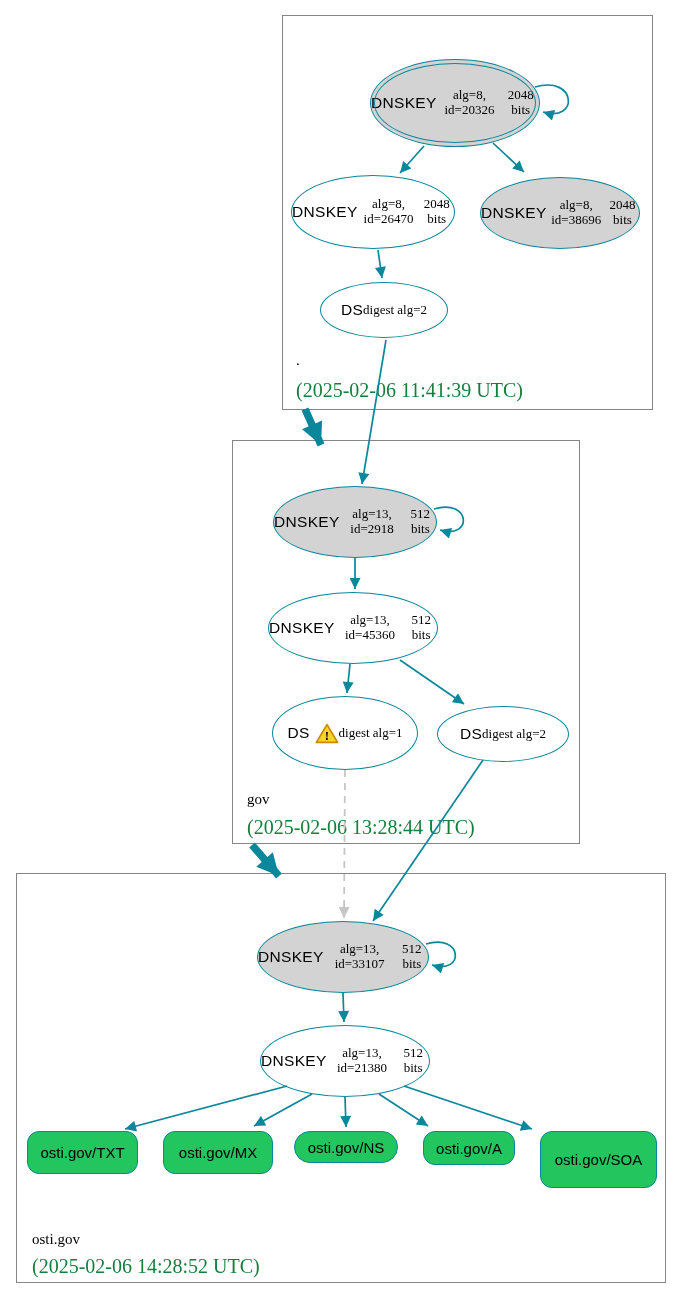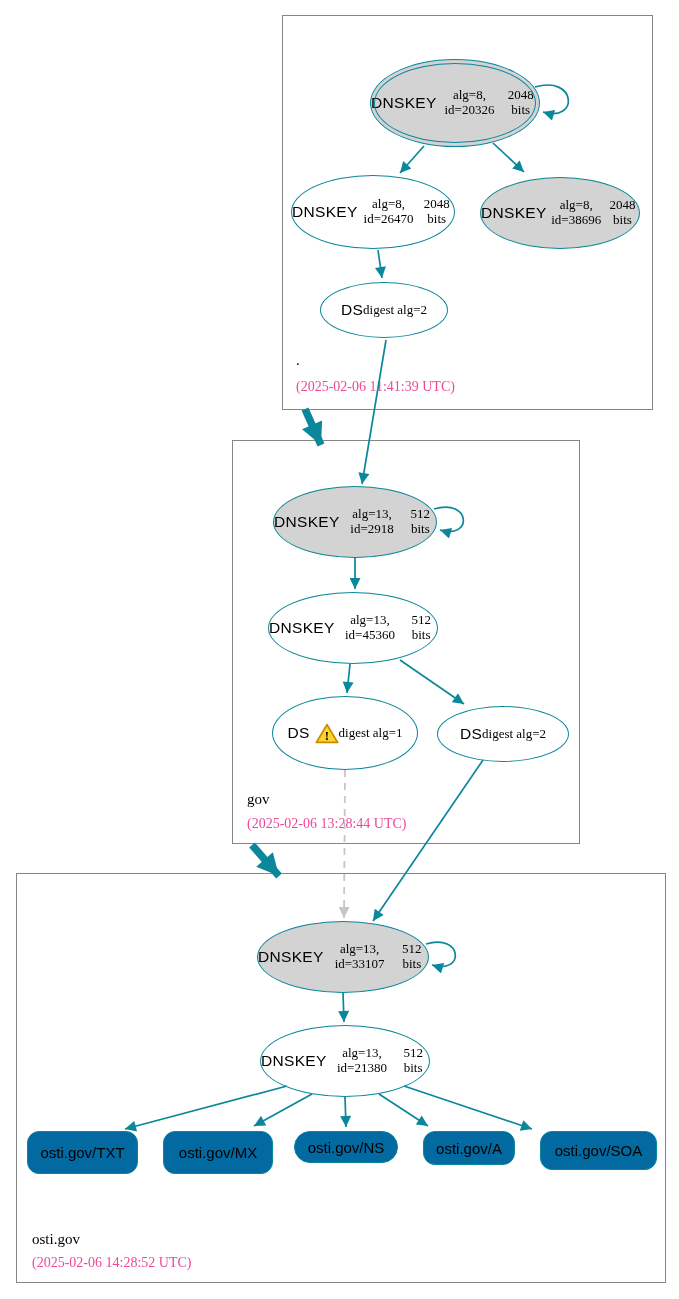--- a/index.html
+++ b/index.html
@@ -3,33 +3,33 @@
 <meta charset="utf-8">
 <style>
   html,body{margin:0;padding:0;background:#ffffff;}
   #stage{
     position:relative;width:679px;height:1299px;background:#fff;overflow:hidden;
     font-family:"Liberation Sans",sans-serif;
   }
   .zone-box{position:absolute;border:1px solid #858585;background:transparent;z-index:1;}
   .zone-label{position:absolute;color:#000;font-family:"Liberation Serif","DejaVu Serif",serif;
     font-size:15px;z-index:2;white-space:nowrap;}
-  .zone-ts{position:absolute;color:#ec4899;font-family:"Liberation Serif","DejaVu Serif",serif;
-    font-size:14px;z-index:2;white-space:nowrap;}
+  .zone-ts{position:absolute;color:#15803d;font-family:"Liberation Serif","DejaVu Serif",serif;
+    font-size:20px;z-index:2;white-space:nowrap;}
   .node{position:absolute;z-index:4;display:flex;flex-direction:row;align-items:center;
     justify-content:center;text-align:center;border:1.7px solid #0a879a;background:#fff;
     border-radius:50%;box-sizing:border-box;line-height:1.12;}
   .node.gray{background:#d3d3d3;}
   .node.double::after{content:"";position:absolute;inset:3px;border:1.7px solid #0a879a;
     border-radius:50%;pointer-events:none;}
   .node-title{font-size:15.5px;color:#000;letter-spacing:.3px;}
   .node-detail{font-family:"Liberation Serif","DejaVu Serif",serif;font-size:13px;color:#000;}
   .title-row{display:flex;align-items:center;gap:5px;}
   .rrset{position:absolute;z-index:4;display:flex;align-items:center;justify-content:center;
-    border:1.8px solid #0a879a;border-radius:12px;background:#0369a1;box-sizing:border-box;
+    border:1.8px solid #0a879a;border-radius:12px;background:#22c55e;box-sizing:border-box;
     font-size:15px;color:#000;text-align:right;}
   #edges{position:absolute;left:0;top:0;z-index:6;pointer-events:none;}
 </style>
 </head>
 <body>
 
 <div id="stage">
 
   <div class="zone-box" style="left:282px;top:15px;width:369px;height:393px;"></div>
   <div class="zone-box" style="left:232px;top:440px;width:346px;height:402px;"></div>
@@ -104,21 +104,21 @@
   <div class="node" style="left:260px;top:1025px;width:170px;height:72px;">
     <span class="node-title">DNSKEY</span>
     <span class="node-detail">alg=13, id=21380</span>
     <span class="node-detail">512 bits</span>
   </div>
 
   <div class="rrset" style="left:27px;top:1131px;width:111px;height:43px;">osti.gov/TXT</div>
   <div class="rrset" style="left:163px;top:1131px;width:110px;height:43px;">osti.gov/MX</div>
   <div class="rrset" style="left:294px;top:1131px;width:104px;height:32px;border-radius:19px;">osti.gov/NS</div>
   <div class="rrset" style="left:423px;top:1131px;width:92px;height:34px;">osti.gov/A</div>
-  <div class="rrset" style="left:540px;top:1131px;width:117px;height:39px;">osti.gov/SOA</div>
+  <div class="rrset" style="left:540px;top:1131px;width:117px;height:57px;">osti.gov/SOA</div>
 
   <svg id="edges" width="679" height="1299" viewBox="0 0 679 1299">
     <defs>
       <marker id="arr" viewBox="0 0 10 10" refX="10" refY="5" markerUnits="userSpaceOnUse" markerWidth="13" markerHeight="11" orient="auto">
         <path d="M0,0 L10,5 L0,10 Z" fill="#0a879a"></path>
       </marker>
       <marker id="arrg" viewBox="0 0 10 10" refX="10" refY="5" markerUnits="userSpaceOnUse" markerWidth="13" markerHeight="11" orient="auto">
         <path d="M0,0 L10,5 L0,10 Z" fill="#c6c6c6"></path>
       </marker>
       <marker id="arrbig" viewBox="0 0 10 10" refX="10" refY="5" markerUnits="userSpaceOnUse" markerWidth="24" markerHeight="22" orient="auto">

